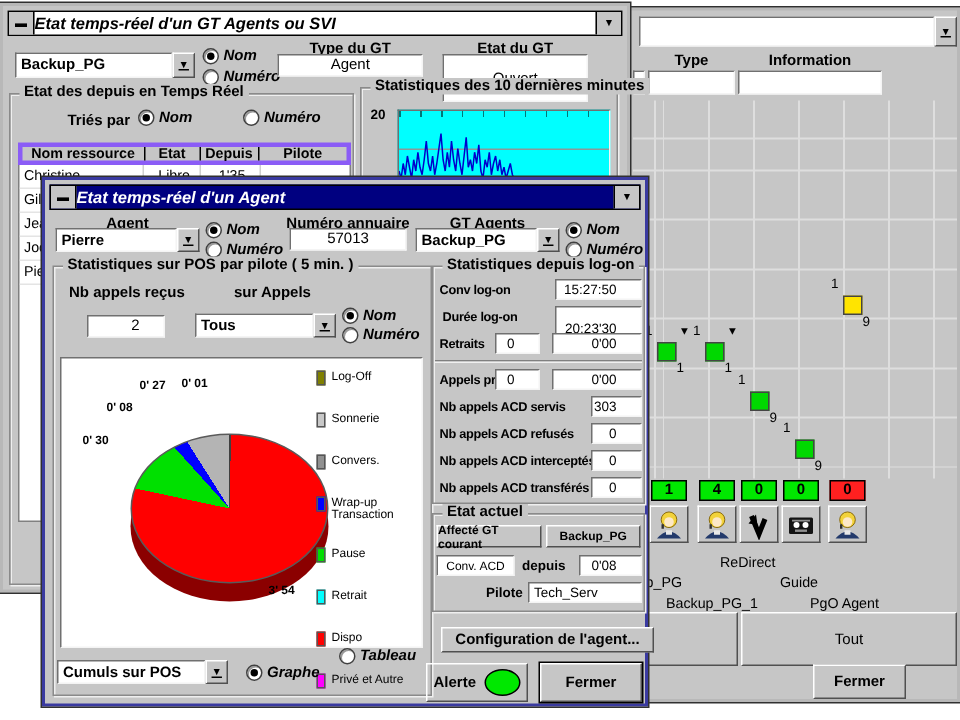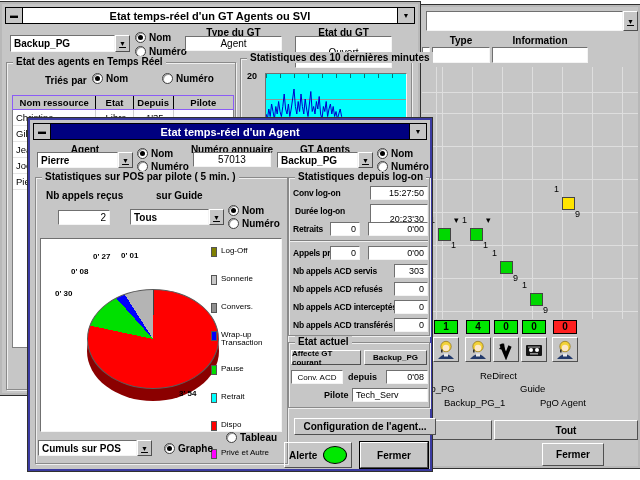--- a/index.html
+++ b/index.html
@@ -4,59 +4,59 @@
 <style>
   * { box-sizing: border-box; margin: 0; padding: 0; }
   html,body { width:640px; height:480px; }
   body { font-family:"Liberation Sans", sans-serif; background:#fff; position:relative; overflow:hidden; }
   #screen { position:absolute; left:0; top:0; width:640px; height:480px; }
 
   .win { position:absolute; background:#c6c6c6; border:2px solid #b8b8b8; outline:1px solid #303030; }
   .titlebar { position:absolute; left:3px; top:3px; right:3px; height:17px; display:flex; align-items:center; border:1px solid #000; }
   .titlebar.active { background:#000080; color:#fff; }
   .titlebar.inactive { background:#ffffff; color:#000; }
-  .t-text { flex:1; text-align:center; font-size:11px; font-weight:bold; white-space:nowrap; overflow:hidden; }
+  .t-text { flex:1; font-size:11px; font-weight:bold; white-space:nowrap; overflow:hidden;font-style:italic; }
   .sysbox { width:17px; height:100%; background:#c6c6c6; color:#000; border-right:1px solid #000;
             display:flex; align-items:center; justify-content:center; font-size:8px; }
   .tbtn { width:17px; height:100%; background:#c6c6c6; color:#000; border-left:1px solid #000;
           display:flex; align-items:center; justify-content:center; font-size:7px; }
 
   .lbl { position:absolute; font-size:10px; font-weight:bold; white-space:nowrap; color:#000; }
   .lbl.center { text-align:center; }
   .small { font-size:8.5px; letter-spacing:-0.2px; }
 
   .sunken { position:absolute; background:#fff; border:1px solid; border-color:#707070 #f4f4f4 #f4f4f4 #707070;
             font-size:10px; color:#000; display:flex; align-items:center; }
   .sunken.centered { justify-content:center; }
-  .sunken.right { justify-content:flex-end; padding-right:3px; }
+  .sunken.right { justify-content:flex-end; padding-right:16px; }
   .btn { position:absolute; background:#c6c6c6; border:1px solid; border-color:#fff #505050 #505050 #fff;
          display:flex; align-items:center; justify-content:center; font-size:10px; font-weight:bold; color:#000; }
   .btn.default { box-shadow:0 0 0 1px #000; }
 
   .combo { position:absolute; }
   .combo .field { position:absolute; left:0; top:0; bottom:0; right:15px; background:#fff;
                   border:1px solid; border-color:#707070 #f4f4f4 #f4f4f4 #707070;
                   font-size:10px; font-weight:bold; display:flex; align-items:center; padding-left:3px; }
   .combo .drop { position:absolute; right:0; top:0; bottom:0; width:15px; background:#c6c6c6;
                  border:1px solid; border-color:#fff #505050 #505050 #fff;
                  display:flex; align-items:center; justify-content:center; font-size:7px;
                  text-decoration:underline; }
 
-  .radio-row { position:absolute; display:flex; align-items:center; }
+  .radio-row { position:absolute; display:flex; align-items:center;font-style:italic; }
   .radio { width:11px; height:11px; border-radius:50%; background:#fff; border:1px solid #404040;
            box-shadow:inset 1px 1px 0 #9a9a9a; flex:0 0 auto; }
   .radio.checked::after { content:''; display:block; width:5px; height:5px; margin:2px; border-radius:50%; background:#000; }
   .rlbl { font-size:10px; font-weight:bold; margin-left:3px; white-space:nowrap; }
 
   .group { position:absolute; border:1px solid #8a8a8a; box-shadow:1px 1px 0 #efefef, inset 1px 1px 0 #efefef; }
   .gtitle { position:absolute; top:-7px; left:6px; background:#c6c6c6; padding:0 3px; font-size:10px; font-weight:bold; white-space:nowrap; }
 
   
   #gt-table { position:absolute; left:7px; top:88px; width:222px; }
-  .thead { display:flex; border:1px solid #8b5cf6; background:#c6c6c6; height:15px; }
+  .thead { display:flex; border:3px solid #8b5cf6; background:#c6c6c6; height:15px; }
   .th { font-size:9.5px; font-weight:bold; text-align:center; border-right:1px solid #000; display:flex; align-items:center; justify-content:center; }
   .th:last-child { border-right:none; }
   .tbody { background:#fff; border:1px solid #808080; border-top:none; height:238px; overflow:hidden; }
   .trow { display:flex; height:16px; border-bottom:1px solid #e4e4e4; }
   .tcell { font-size:9.5px; padding:2px 0 0 3px; border-right:1px solid #d0d0d0; white-space:nowrap; overflow:hidden; }
   .c0 { width:84px; } .c1 { width:38px; text-align:center; } .c2 { width:40px; text-align:center; } .c3 { width:60px; border-right:none; }
 
   
   #spark-plot { position:absolute; left:24px; top:14px; width:142px; height:52px; background:#00ffff;
                 border:1px solid; border-color:#707070 #f4f4f4 #f4f4f4 #707070; }
@@ -84,23 +84,23 @@
   .gnode { position:absolute; width:13px; height:13px; border:1px solid #444; }
   .nlbl { position:absolute; font-size:9px; color:#000; }
   #status-row { position:absolute; left:0; top:313px; width:100%; height:14px; }
   .sbox { position:absolute; top:0; width:24px; height:14px; border:1px solid #000; font-size:10px; font-weight:bold;
           text-align:center; line-height:12px; color:#000; }
   #icon-row { position:absolute; left:0; top:330px; width:100%; height:26px; }
   .ibtn { position:absolute; top:0; width:26px; height:25px; background:#c6c6c6;
           border:1px solid; border-color:#fff #505050 #505050 #fff;
           display:flex; align-items:center; justify-content:center; }
   .plbl { position:absolute; font-size:9.5px; white-space:nowrap; }
-  .toutcell { position:absolute; top:413px; height:20px; background:#c6c6c6;
+  .toutcell { position:absolute; top:401px; height:36px; background:#c6c6c6;
               border:1px solid; border-color:#fff #505050 #505050 #fff;
-              display:flex; align-items:center; justify-content:center; font-size:10px; font-weight:bold; }
+              display:flex; align-items:center; justify-content:center; font-size:10px; font-weight:normal; }
 
   .sep { position:absolute; height:2px; border-top:1px solid #808080; border-bottom:1px solid #f0f0f0; }
   #alerte-panel { position:absolute; left:254px; top:322px; width:68px; height:26px;
                   border:1px solid; border-color:#fff #505050 #505050 #fff;
                   display:flex; align-items:center; padding-left:4px; }
   #alerte-lamp { width:24px; height:18px; border-radius:50%; border:1px solid #000; margin-left:6px; }
 </style>
 </head>
 <body>
 
@@ -224,21 +224,21 @@
     <div class="radio-row" style="left:133px; top:42px">
       <span class="radio"></span>
       <span class="rlbl">Numéro</span>
     </div>
     <div class="lbl center" style="left:183px; top:23px; width:97px">Type du GT</div>
     <div class="sunken centered" style="left:183px; top:32px; width:97px; height:15px">Agent</div>
     <div class="lbl center" style="left:293px; top:23px; width:97px">Etat du GT</div>
     <div class="sunken centered" style="left:293px; top:32px; width:97px; height:32px">Ouvert</div>
 
     <div class="group" style="left:4px; top:58px; width:230px; height:328px">
-      <div class="gtitle">Etat des agents en Temps Réel</div>
+      <div class="gtitle">Etat des depuis en Temps Réel</div>
       <div class="lbl" style="left:38px; top:12px">Triés par</div>
       <div class="radio-row" style="left:85px; top:10px">
         <span class="radio checked"></span>
         <span class="rlbl">Nom</span>
       </div>
       <div class="radio-row" style="left:155px; top:10px">
         <span class="radio"></span>
         <span class="rlbl">Numéro</span>
       </div>
       <div id="gt-table" style="left:5px; top:32px">
@@ -330,21 +330,21 @@
     <div class="radio-row" style="left:347px; top:41px">
       <span class="radio"></span>
       <span class="rlbl">Numéro</span>
     </div>
 
     <div class="group" style="left:5px; top:57px; width:253px; height:287px">
       <div class="gtitle">Statistiques sur POS par pilote ( 5 min. )</div>
     </div>
     <div class="lbl" style="left:16px; top:70px">Nb appels reçus</div>
     <div class="sunken right" style="left:28px; top:90px; width:52px; height:15px">2</div>
-    <div class="lbl" style="left:126px; top:70px">sur Guide</div>
+    <div class="lbl" style="left:126px; top:70px">sur Appels</div>
     <div class="combo" style="left:100px; top:89px; width:94px; height:16px">
       <div class="field">Tous</div>
       <div class="drop">▼</div>
     </div>
     <div class="radio-row" style="left:198px; top:85px">
       <span class="radio checked"></span>
       <span class="rlbl">Nom</span>
     </div>
     <div class="radio-row" style="left:198px; top:98px">
       <span class="radio"></span>

